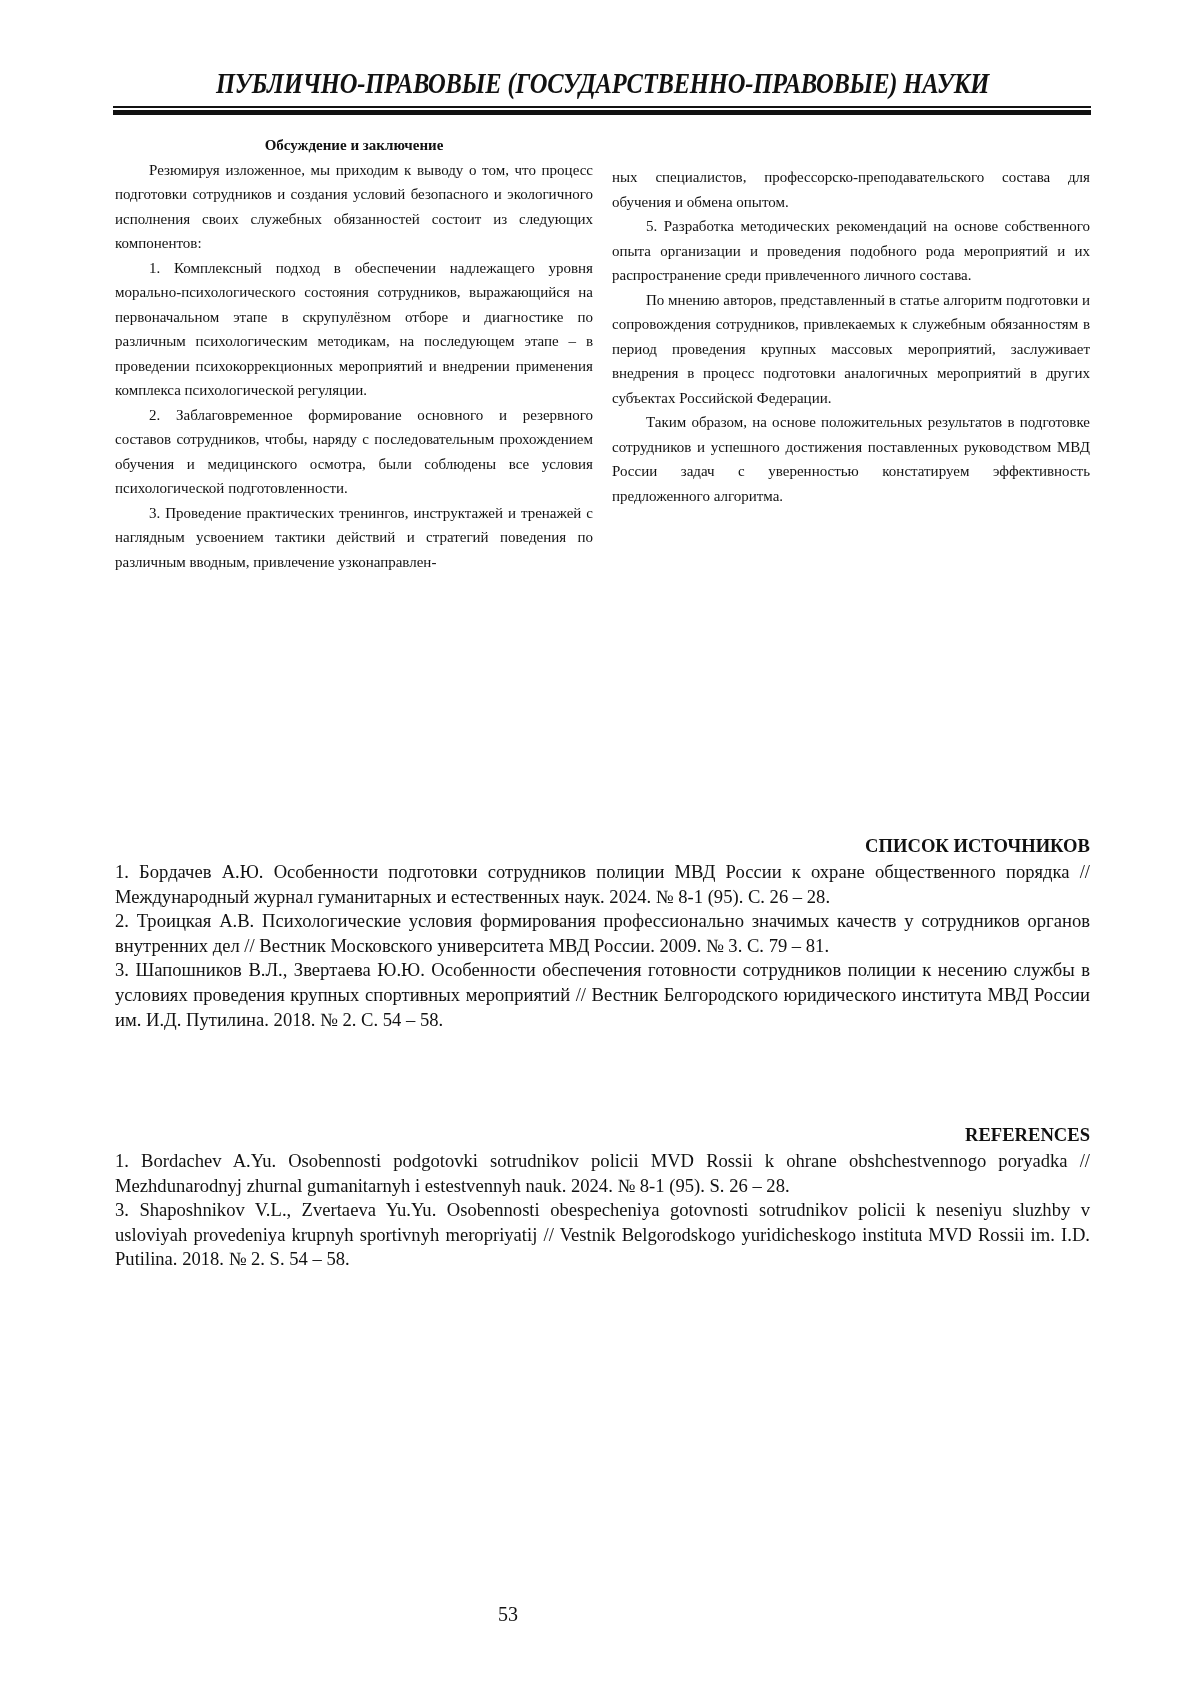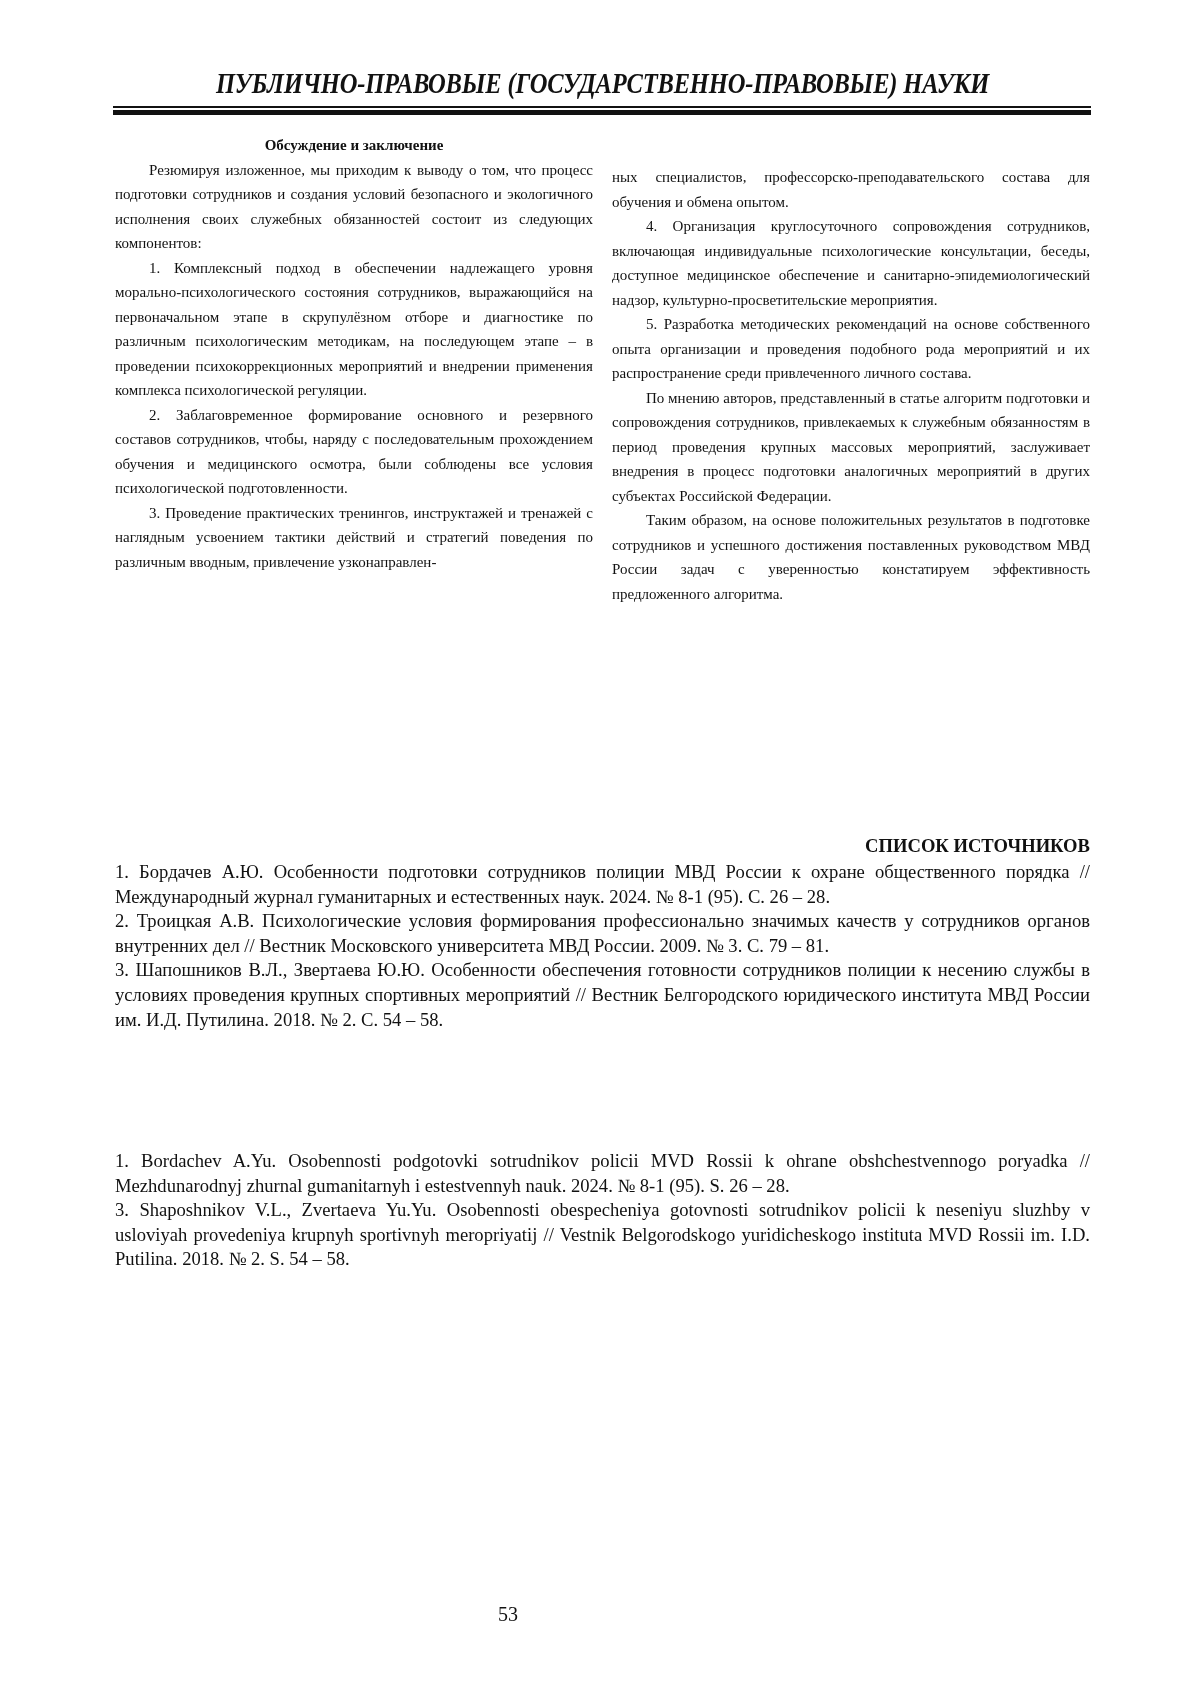--- a/index.html
+++ b/index.html
@@ -34,32 +34,32 @@
   <div class="col col-left">
     <p class="sec-title">Обсуждение и заключение</p>
     <p>Резюмируя изложенное, мы приходим к выводу о том, что процесс подготовки сотрудников и создания условий безопасного и экологичного исполнения своих служебных обязанностей состоит из следующих компонентов:</p>
     <p>1. Комплексный подход в обеспечении надлежащего уровня морально-психологического состояния сотрудников, выражающийся на первоначальном этапе в скрупулёзном отборе и диагностике по различным психологическим методикам, на последующем этапе – в проведении психокоррекционных мероприятий и внедрении применения комплекса психологической регуляции.</p>
     <p>2. Заблаговременное формирование основного и резервного составов сотрудников, чтобы, наряду с последовательным прохождением обучения и медицинского осмотра, были соблюдены все условия психологической подготовленности.</p>
     <p>3. Проведение практических тренингов, инструктажей и тренажей с наглядным усвоением тактики действий и стратегий поведения по различным вводным, привлечение узконаправлен-</p>
   </div>
 
   <div class="col col-right">
     <p style="text-indent:0">ных специалистов, профессорско-преподавательского состава для обучения и обмена опытом.</p>
-    <p>4. Организация круглосуточного сопровождения сотрудников, включающая индивидуальные психологические консультации, беседы, доступное медицинское обеспечение и санитарно-эпидемиологический надзор, культурно-просветительские мероприятия.</p>
     <p>5. Разработка методических рекомендаций на основе собственного опыта организации и проведения подобного рода мероприятий и их распространение среди привлеченного личного состава.</p>
     <p>По мнению авторов, представленный в статье алгоритм подготовки и сопровождения сотрудников, привлекаемых к служебным обязанностям в период проведения крупных массовых мероприятий, заслуживает внедрения в процесс подготовки аналогичных мероприятий в других субъектах Российской Федерации.</p>
     <p>Таким образом, на основе положительных результатов в подготовке сотрудников и успешного достижения поставленных руководством МВД России задач с уверенностью констатируем эффективность предложенного алгоритма.</p>
   </div>
 
   <div class="section-title refs-ru-title">СПИСОК ИСТОЧНИКОВ</div>
   <div class="ref-list refs-ru">
     <p>1. Бордачев А.Ю. Особенности подготовки сотрудников полиции МВД России к охране общественного порядка // Международный журнал гуманитарных и естественных наук. 2024. № 8-1 (95). С. 26 – 28.</p>
     <p>2. Троицкая А.В. Психологические условия формирования профессионально значимых качеств у сотрудников органов внутренних дел // Вестник Московского университета МВД России. 2009. № 3. С. 79 – 81.</p>
     <p>3. Шапошников В.Л., Звертаева Ю.Ю. Особенности обеспечения готовности сотрудников полиции к несению службы в условиях проведения крупных спортивных мероприятий // Вестник Белгородского юридического института МВД России им. И.Д. Путилина. 2018. № 2. С. 54 – 58.</p>
   </div>
 
+  <div class="section-title refs-en-title">REFERENCES</div>
   <div class="ref-list refs-en">
     <p>1. Bordachev A.Yu. Osobennosti podgotovki sotrudnikov policii MVD Rossii k ohrane obshchestvennogo poryadka // Mezhdunarodnyj zhurnal gumanitarnyh i estestvennyh nauk. 2024. № 8-1 (95). S. 26 – 28.</p>
     <p>3. Shaposhnikov V.L., Zvertaeva Yu.Yu. Osobennosti obespecheniya gotovnosti sotrudnikov policii k neseniyu sluzhby v usloviyah provedeniya krupnyh sportivnyh meropriyatij // Vestnik Belgorodskogo yuridicheskogo instituta MVD Rossii im. I.D. Putilina. 2018. № 2. S. 54 – 58.</p>
   </div>
 
   <div class="page-number">53</div>
 </div>
 
 </body></html>

